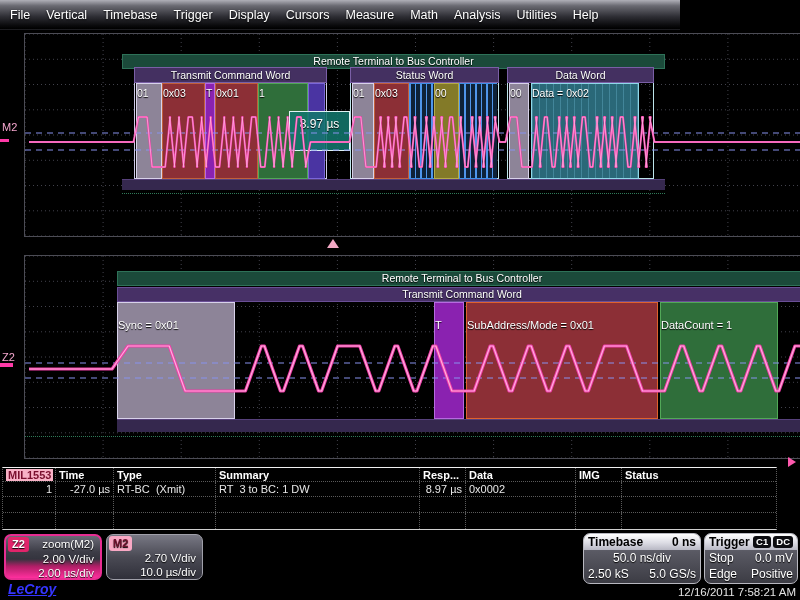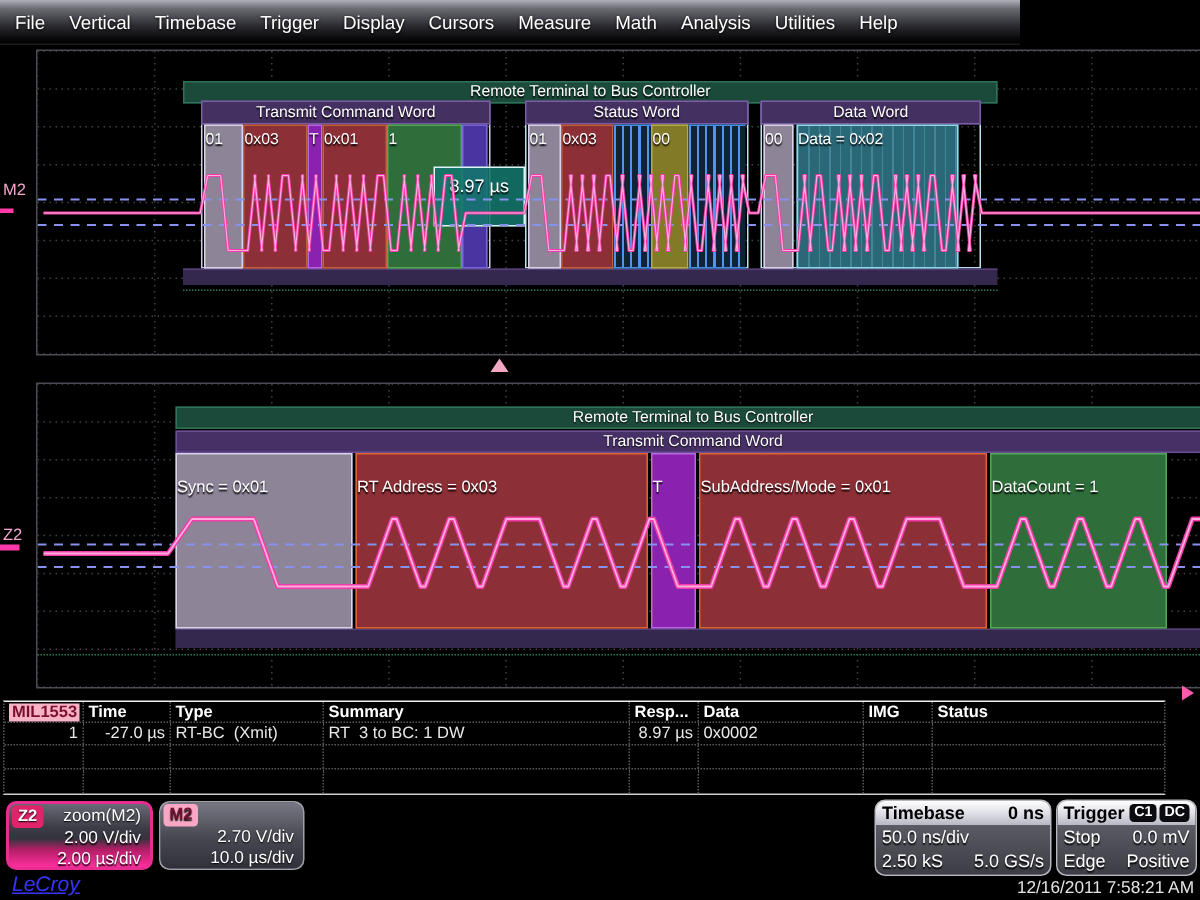--- a/index.html
+++ b/index.html
@@ -82,24 +82,24 @@
   .chipZ{background:#e0246a;color:#fff;font-weight:bold;font-size:11px;padding:0 4px;border-radius:3px}
   .chipM{background:#f8a8c4;color:#70122f;font-weight:bold;font-size:11px;padding:0 4px;border-radius:3px}
 
   .infobox{position:absolute;border-radius:7px;border:1px solid #b8b8c0;overflow:hidden;
     background:linear-gradient(180deg,#8c8c98 0%,#5a5a64 35%,#3c3c44 100%);color:#fff;font-size:12px;text-shadow:0 1px 1px #000}
   #tbbox{left:583px;top:533px;width:118px;height:51px}
   #trbox{left:704px;top:533px;width:94px;height:51px}
   .infohdr{height:16px;background:linear-gradient(180deg,#ffffff 0%,#dcdce4 55%,#b8b8c4 100%);
     color:#000;font-weight:bold;display:flex;justify-content:space-between;align-items:center;padding:0 4px;text-shadow:none}
   .inforow{height:16px;line-height:16px;padding:0 4px;display:flex;justify-content:space-between}
-  .inforow.single{justify-content:flex-start}
+  .inforow.single{justify-content:center}
   .badge{background:#0c0c10;color:#fff;font-size:9.5px;font-weight:bold;border-radius:3px;padding:0 3px;line-height:12px;margin-left:2px}
 
-  .lecroy{position:absolute;left:8px;top:581px;color:#3535ff;font-weight:normal;font-style:italic;
+  .lecroy{position:absolute;left:8px;top:581px;color:#3535ff;font-weight:bold;font-style:italic;
     font-size:14px;text-decoration:underline}
   .datetime{position:absolute;right:4px;top:586px;color:#e4e4e4;font-size:11.5px}
 </style>
 </head>
 <body>
 
 <div class="menubar">
   <span>File</span>
   <span>Vertical</span>
   <span>Timebase</span>
@@ -221,23 +221,20 @@
       <line x1="0" y1="176.8" x2="781" y2="176.8" stroke="#42424c" stroke-width="1" stroke-dasharray="1 3"></line>
       <line x1="0" y1="202.0" x2="781" y2="202.0" stroke="#42424c" stroke-width="1" stroke-dasharray="1 3"></line>
     </svg>
 
   <div class="band-green" style="left:92px;top:15px;width:690px">Remote Terminal to Bus Controller</div>
   <div class="band-purple" style="left:92px;top:31px;width:690px">Transmit Command Word</div>
 
   <div class="seg-b c-sync" style="left:92px;width:118px">
     <span>Sync = 0x01</span>
     </div>
-  <div class="seg-b c-redb" style="left:212px;width:195px">
-    <span>RT Address = 0x03</span>
-    </div>
   <div class="seg-b c-purple" style="left:409px;width:30px">
     <span>T</span>
     </div>
   <div class="seg-b c-redb" style="left:441px;width:192px">
     <span>SubAddress/Mode = 0x01</span>
     </div>
   <div class="seg-b c-green" style="left:635px;width:118px">
     <span>DataCount = 1</span>
     </div>
 

